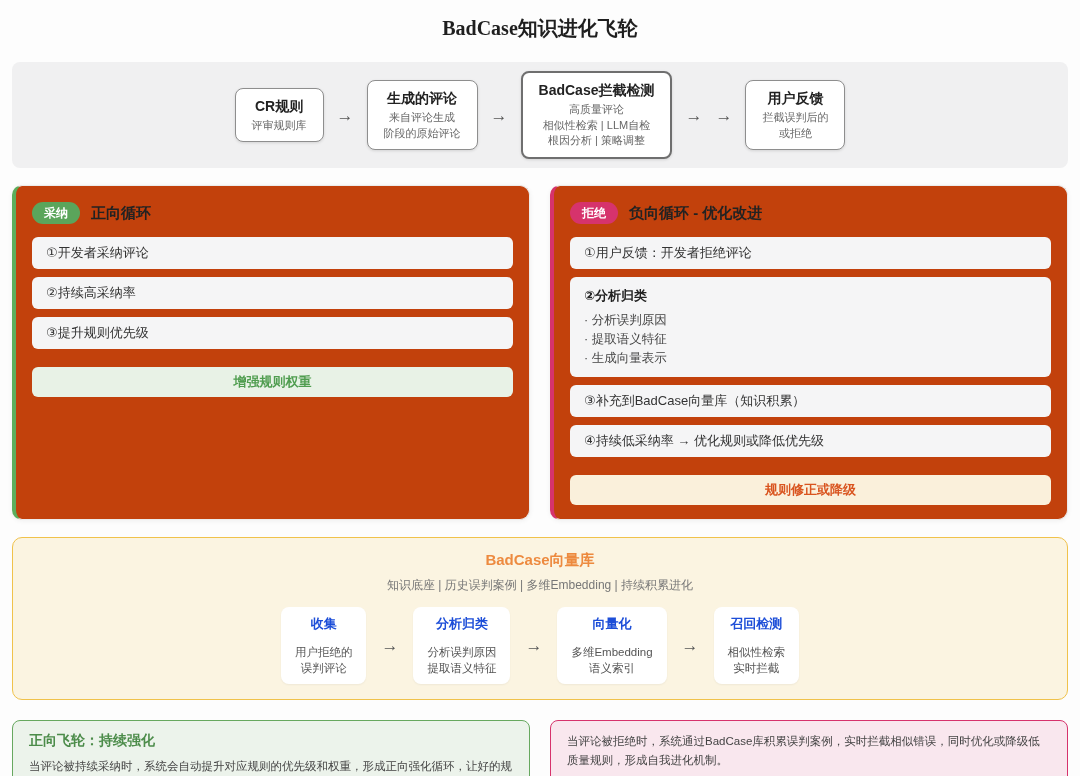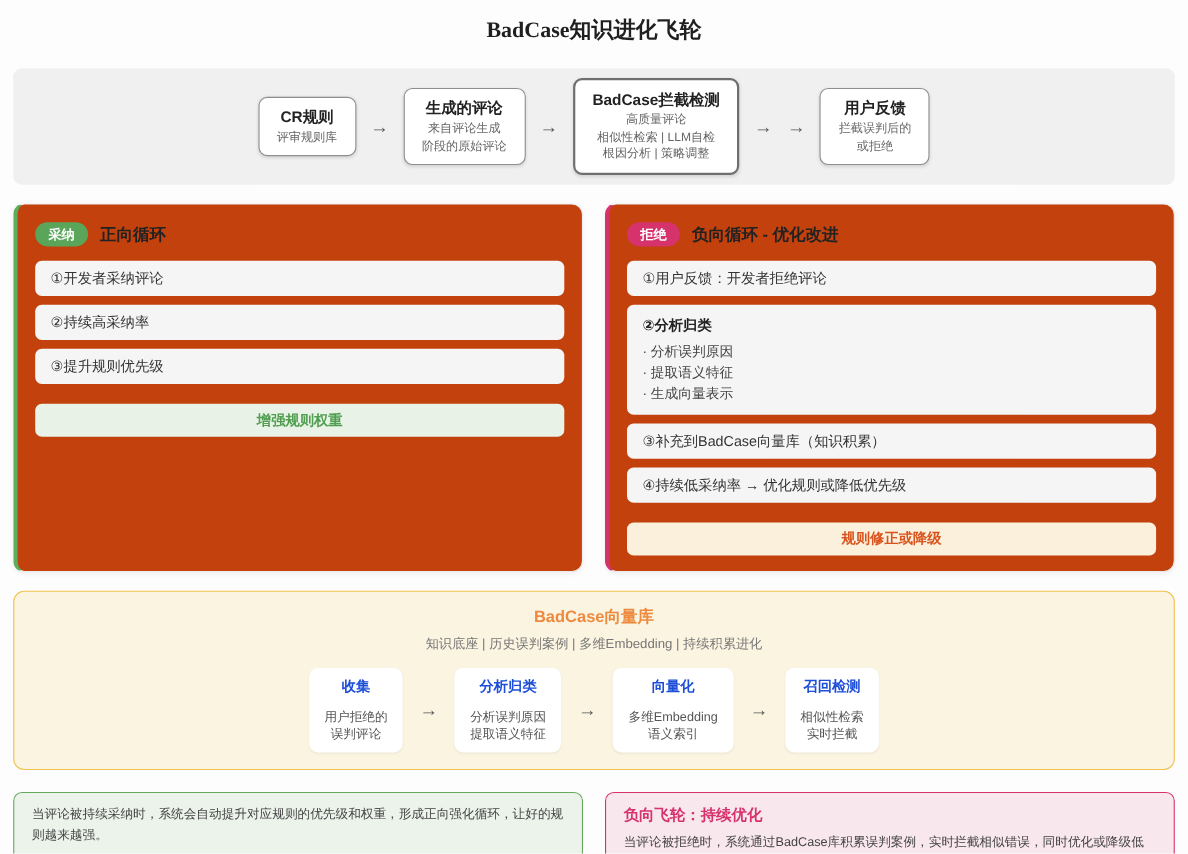--- a/index.html
+++ b/index.html
@@ -170,19 +170,19 @@
     <div class="v-box">
       <div class="t">召回检测</div>
       <div class="l">相似性检索</div>
       <div class="l">实时拦截</div>
     </div>
   </div>
 </div>
 
 <div class="bottom">
   <div class="foot green">
+    <div class="t">正向飞轮：持续强化</div>
     <div class="b">当评论被持续采纳时，系统会自动提升对应规则的优先级和权重，形成正向强化循环，让好的规则越来越强。</div>
   </div>
   <div class="foot pink">
-    <div class="t">负向飞轮：持续优化</div>
     <div class="b">当评论被拒绝时，系统通过BadCase库积累误判案例，实时拦截相似错误，同时优化或降级低质量规则，形成自我进化机制。</div>
   </div>
 </div>
 
 </body></html>

